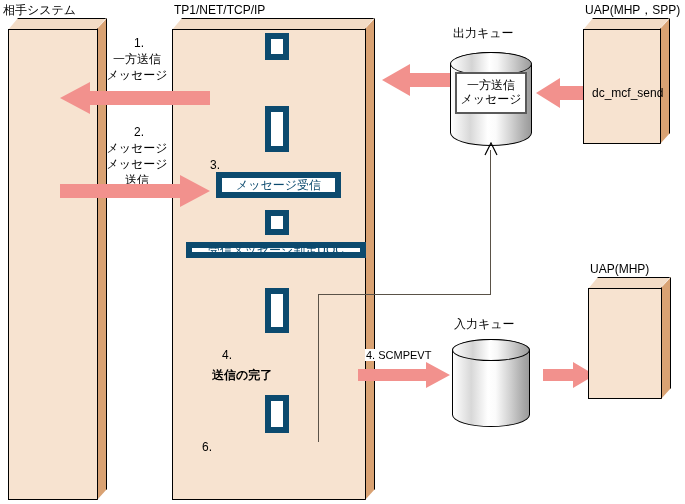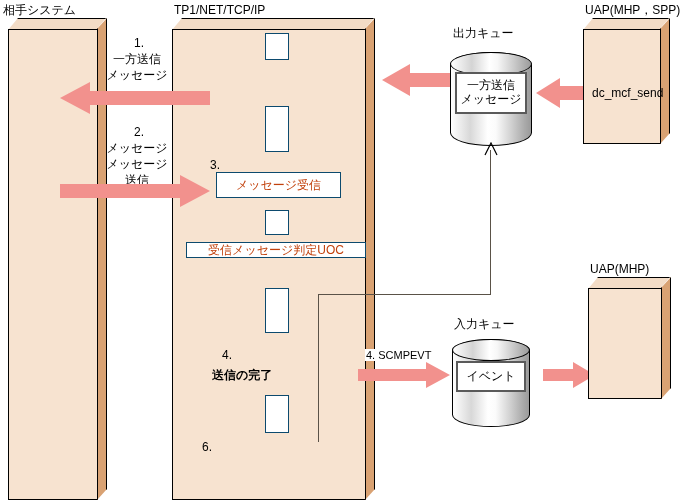--- a/index.html
+++ b/index.html
@@ -48,23 +48,23 @@
     position: absolute;
     box-sizing: border-box;
     background: #f3dcc6;
     border: 1px solid #000;
   }
   
   .wrect {
     position: absolute;
     box-sizing: border-box;
     background: #ffffff;
-    border: 1px solid #0c4a6e;
+    border: 6px solid #0c4a6e;
     font-size: 12px;
-    color: #c2410c;
+    color: #0c4a6e;
     display: flex;
     align-items: center;
     justify-content: center;
     white-space: pre;
   }
   
   .cyl {
     position: absolute;
   }
   .cyl-body {
@@ -240,23 +240,20 @@
       <polygon points="92,15 68,2 68,9 0,9 0,21 68,21 68,28" fill="#f2918d"></polygon>
     </svg>
   </div>
 
   <div class="lbl" style="left:454px; top:317px;">入力キュー</div>
 
   <div class="cyl" style="left:452px; top:339px; width:78px; height:88px;">
     <div class="cyl-body"></div>
     <div class="cyl-top" style="top:0px; width:78px; height:22px;"></div>
   </div>
-  <div class="cyl-label" style="left:456px; top:361px; width:70px; height:31px;">
-    <span>イベント</span>
-  </div>
 
   <div class="parrow" style="left:543px; top:360px; width:52px; height:30px;">
     <svg width="52" height="30" viewBox="0 0 52 30">
       <polygon points="52,15 30,2 30,9 0,9 0,21 30,21 30,28" fill="#f2918d"></polygon>
     </svg>
   </div>
 
   <div class="lbl" style="left:590px; top:262px;">UAP(MHP)</div>
 
   <div class="box3d" style="left:588px; top:277px; width:92px; height:122px;">

